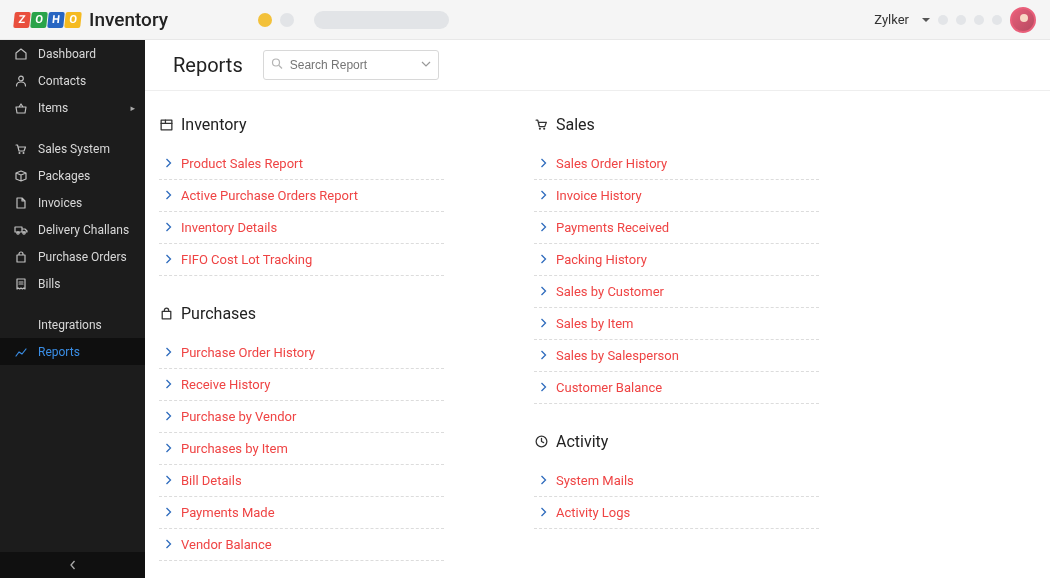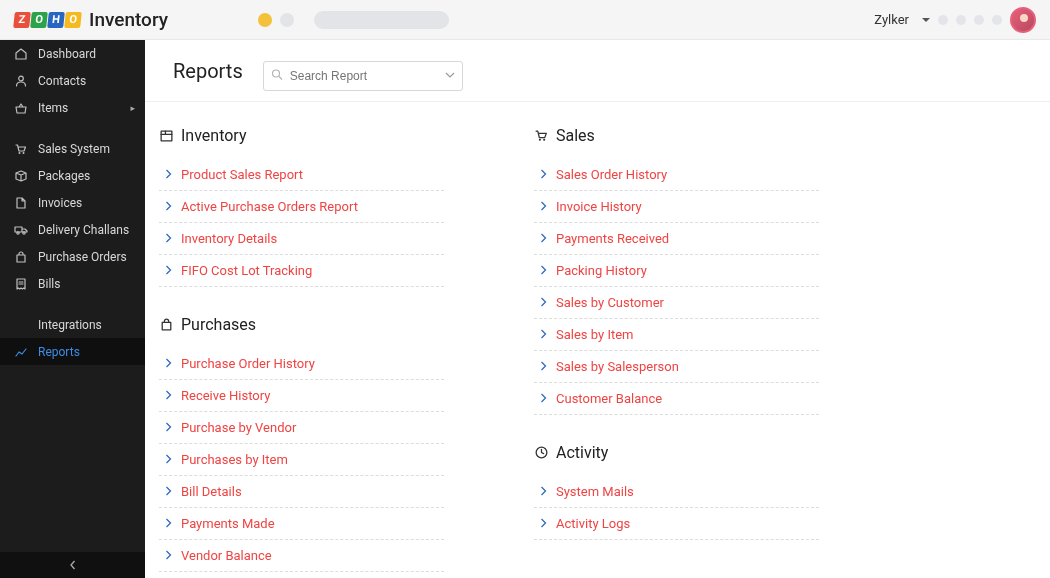--- a/index.html
+++ b/index.html
@@ -183,22 +183,21 @@
       border-bottom: 1px solid #eee;
       gap: 20px;
     }
     .page-title {
       font-size: 20px;
       font-weight: 400;
       color: #222;
     }
     .search-wrap {
       position: relative;
-      width: 200px;
-      margin-top: 11px;
+      width: 176px;
     }
     .search-input {
       width: 100%;
       height: 30px;
       border: 1px solid #d8d8d8;
       border-radius: 3px;
       padding: 0 24px 0 26px;
       font-size: 12px;
       color: #555;
       outline: none;

